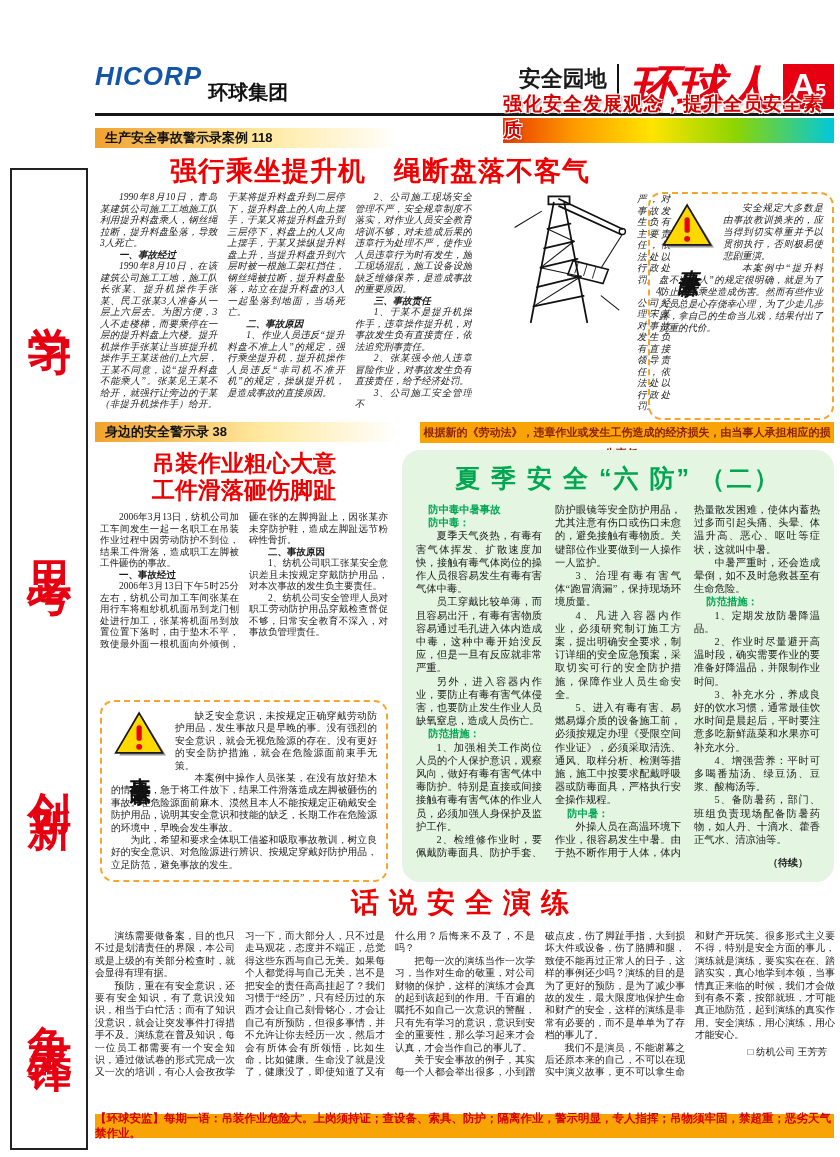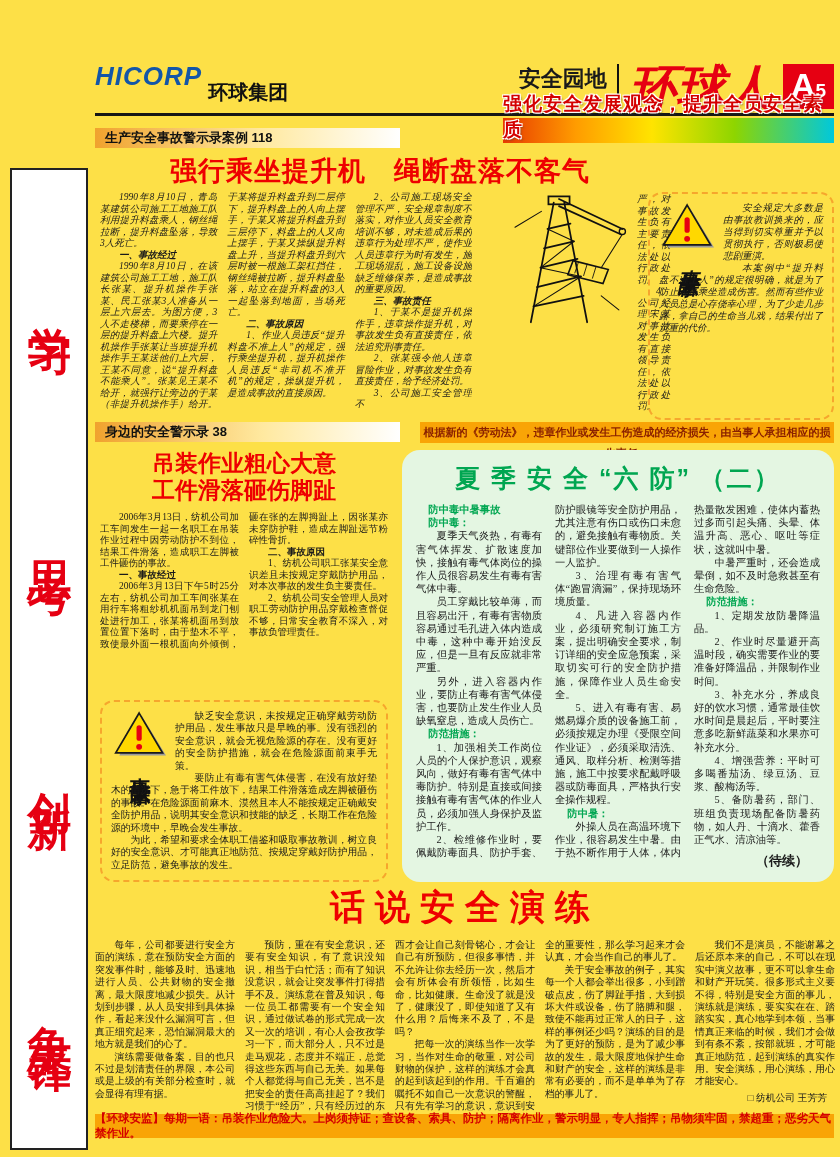--- a/index.html
+++ b/index.html
@@ -1,17 +1,17 @@
 <!DOCTYPE html>
 <html><head>
 <meta charset="utf-8">
 <style>
   * { margin:0; padding:0; box-sizing:border-box; }
   body { background:#888; font-family:"Liberation Serif", serif; }
-  .page { position:relative; width:840px; height:1157px; background:#fde047; margin:0 auto; overflow:hidden; color:#1a1a1a; }
+  .page { position:relative; width:840px; height:1157px; background:#ffffff; margin:0 auto; overflow:hidden; color:#1a1a1a; }
 
   
   .logo-row { position:absolute; left:95px; top:60px; right:6px; height:52px; display:flex; justify-content:space-between; align-items:flex-end; }
   .logo-left { display:flex; align-items:center; gap:6px; padding-bottom:6px; }
   .logo-mark { font-family:"Liberation Sans",sans-serif; font-style:italic; font-weight:bold; font-size:26px; color:#1356a8; letter-spacing:1px; }
   .logo-mark::first-letter { color:#1356a8; }
   .logo-company { font-weight:bold; font-size:20px; color:#111;margin-top:32px; }
   .mast-right { display:flex; align-items:flex-start; gap:10px; }
   .column-name { font-weight:bold; font-size:22px; padding-bottom:4px; }
   .mast-divider { width:2px; height:40px; background:#111; }
@@ -59,25 +59,25 @@
   .lower { position:absolute; left:100px; top:450px; width:734px; height:432px; display:flex; gap:14px; }
   .lower-left { width:288px; display:flex; flex-direction:column; }
   .a2-title { text-align:center; font-weight:bold; font-size:23px; line-height:27px; color:#ee0000; font-family:"Liberation Sans",sans-serif; margin-bottom:8px; }
   .a2-cols { height:180px; column-count:2; column-gap:10px; font-size:9.5px; line-height:11.5px; text-align:justify; overflow:hidden; }
   .warn2 { margin-top:8px; flex:1; font-size:9.8px; line-height:12.4px; }
 
   .summer { flex:1; background:#e4f6e2; border-radius:18px; padding:10px 14px 12px 14px; position:relative; overflow:hidden; }
   .summer-title { text-align:center; font-weight:bold; font-size:25px; color:#00a651; letter-spacing:2px; font-family:"Liberation Sans",sans-serif; margin:2px 0 8px 0; }
   .summer-cols { column-count:3; column-gap:13px; font-size:10.3px; line-height:13.2px; text-align:justify; height:358px; overflow:hidden; }
   .t-gh { font-weight:bold; color:#00a651; text-indent:1.2em; font-family:"Liberation Sans",sans-serif; }
-  .summer-continued { position:absolute; right:26px; bottom:12px; font-size:13px; font-weight:bold; }
+  .summer-continued { position:absolute; right:26px; bottom:12px; font-size:10px; font-weight:bold; }
 
   
   .a3 { position:absolute; left:95px; top:884px; width:740px; }
-  .a3-title { text-align:center; font-weight:bold; font-size:35px; color:#ee0000; letter-spacing:10px; font-family:"Liberation Sans",sans-serif; }
+  .a3-title { text-align:center; font-weight:bold; font-size:28px; color:#ee0000; letter-spacing:10px; font-family:"Liberation Sans",sans-serif; }
   .a3-cols { margin-top:8px; height:190px; column-count:5; column-gap:10px; font-size:9.8px; line-height:12.4px; text-align:justify; overflow:hidden; }
 
   .footer-bar { position:absolute; left:95px; right:6px; top:1114px; height:24px; background:#f9a406;
     display:flex; align-items:center; justify-content:flex-end; }
   .footer-bar span { font-weight:bold; font-size:11.5px; color:#d40000; font-family:"Liberation Sans",sans-serif; }
 
   
   .t-p { text-indent:2em; }
   .t-h { font-weight:bold; text-indent:2em; }
   .t-cont { text-indent:0; }
@@ -187,22 +187,22 @@
           <svg width="52" height="46" viewBox="0 0 60 52">
             <polygon points="32,6 60,52 6,52" fill="#9a9a9a"></polygon>
             <polygon points="29,3 56,49 2,49" fill="#ffd800" stroke="#1a1a1a" stroke-width="2"></polygon>
             <rect x="26" y="17" width="6" height="18" rx="3" fill="#e60012"></rect>
             <circle cx="29" cy="42" r="3.4" fill="#e60012"></circle>
           </svg>
           <div class="warn-label">事故警示</div>
         </div>
         <div>
             <p class="t-p">缺乏安全意识，未按规定正确穿戴劳动防护用品，发生事故只是早晚的事。没有强烈的安全意识，就会无视危险源的存在。没有更好的安全防护措施，就会在危险源面前束手无策。</p>
-            <p class="t-p">要防止有毒有害气体侵害，在没有放好垫木的情况下，急于将工件放下，结果工件滑落造成左脚被砸伤的事故。在危险源面前麻木、漠然且本人不能按规定正确戴安全防护用品，说明其安全意识和技能的缺乏，长期工作在危险源的环境中，早晚会发生事故。</p>
-            <p class="t-p">为此，希望和要求全体职工借鉴和吸取事故教训，树立良好的安全意识、才可能真正地防范、按规定穿戴好防护用品，立足防范，避免事故的发生。</p>
+            <p class="t-p">本案例中操作人员张某，在没有放好垫木的情况下，急于将工件放下，结果工件滑落造成左脚被砸伤的事故。在危险源面前麻木、漠然且本人不能按规定正确戴安全防护用品，说明其安全意识和技能的缺乏，长期工作在危险源的环境中，早晚会发生事故。</p>
+            <p class="t-p">为此，希望和要求全体职工借鉴和吸取事故教训，树立良好的安全意识、对危险源进行辨识、按规定穿戴好防护用品，立足防范，避免事故的发生。</p>
           </div>
       </div>
     </div>
 
     <div class="summer">
       <div class="summer-title">夏 季 安 全 “六 防” （二）</div>
       <div class="summer-cols">
           <p class="t-gh">防中毒中暑事故</p>
           <p class="t-gh">防中毒：</p>
           <p class="t-p">夏季天气炎热，有毒有害气体挥发、扩散速度加快，接触有毒气体岗位的操作人员很容易发生有毒有害气体中毒。</p>
@@ -224,21 +224,20 @@
           <p class="t-p">4、增强营养：平时可多喝番茄汤、绿豆汤、豆浆、酸梅汤等。</p>
           <p class="t-p">5、备防暑药，部门、班组负责现场配备防暑药物，如人丹、十滴水、藿香正气水、清凉油等。</p>
         </div>
       <div class="summer-continued">（待续）</div>
     </div>
   </div>
 
   <div class="a3">
     <div class="a3-title">话说安全演练</div>
     <div class="a3-cols">
-        <p class="t-p">每年，公司都要进行安全方面的演练，意在预防安全方面的突发事件时，能够及时、迅速地进行人员、公共财物的安全撤离，最大限度地减少损失。从计划到步骤，从人员安排到具体操作，看起来没什么漏洞可言，但真正细究起来，恐怕漏洞最大的地方就是我们的心了。</p>
         <p class="t-p">演练需要做备案，目的也只不过是划清责任的界限，本公司或是上级的有关部分检查时，就会显得有理有据。</p>
         <p class="t-p">预防，重在有安全意识，还要有安全知识，有了意识没知识，相当于白忙活；而有了知识没意识，就会让突发事件打得措手不及。演练意在普及知识，每一位员工都需要有一个安全知识，通过做试卷的形式完成一次又一次的培训，有心人会孜孜学习一下，而大部分人，只不过是走马观花，态度并不端正，总觉得这些东西与自己无关。如果每个人都觉得与自己无关，岂不是把安全的责任高高挂起了？我们习惯于“经历”，只有经历过的东西才会让自己刻骨铭心，才会让自己有所预防，但很多事情，并不允许让你去经历一次，然后才会有所体会有所领悟，比如生命，比如健康。生命没了就是没了，健康没了，即使知道了又有什么用？后悔来不及了，不是吗？</p>
         <p class="t-p">把每一次的演练当作一次学习，当作对生命的敬重，对公司财物的保护，这样的演练才会真的起到该起到的作用。千百遍的嘱托不如自己一次意识的警醒，只有先有学习的意识，意识到安全的重要性，那么学习起来才会认真，才会当作自己的事儿了。</p>
         <p class="t-p">关于安全事故的例子，其实每一个人都会举出很多，小到蹭破点皮，伤了脚趾手指，大到损坏大件或设备，伤了胳膊和腿，致使不能再过正常人的日子，这样的事例还少吗？演练的目的是为了更好的预防，是为了减少事故的发生，最大限度地保护生命和财产的安全，这样的演练是非常有必要的，而不是单单为了存档的事儿了。</p>
         <p class="t-p">我们不是演员，不能谢幕之后还原本来的自己，不可以在现实中演义故事，更不可以拿生命和财产开玩笑。很多形式主义要不得，特别是安全方面的事儿，演练就是演练，要实实在在、踏踏实实，真心地学到本领，当事情真正来临的时候，我们才会做到有条不紊，按部就班，才可能真正地防范，起到演练的真实作用。安全演练，用心演练，用心才能安心。</p>
         <p class="t-sign">□ 纺机公司 王芳芳</p>
       </div>
   </div>
 
   <div class="footer-bar">

